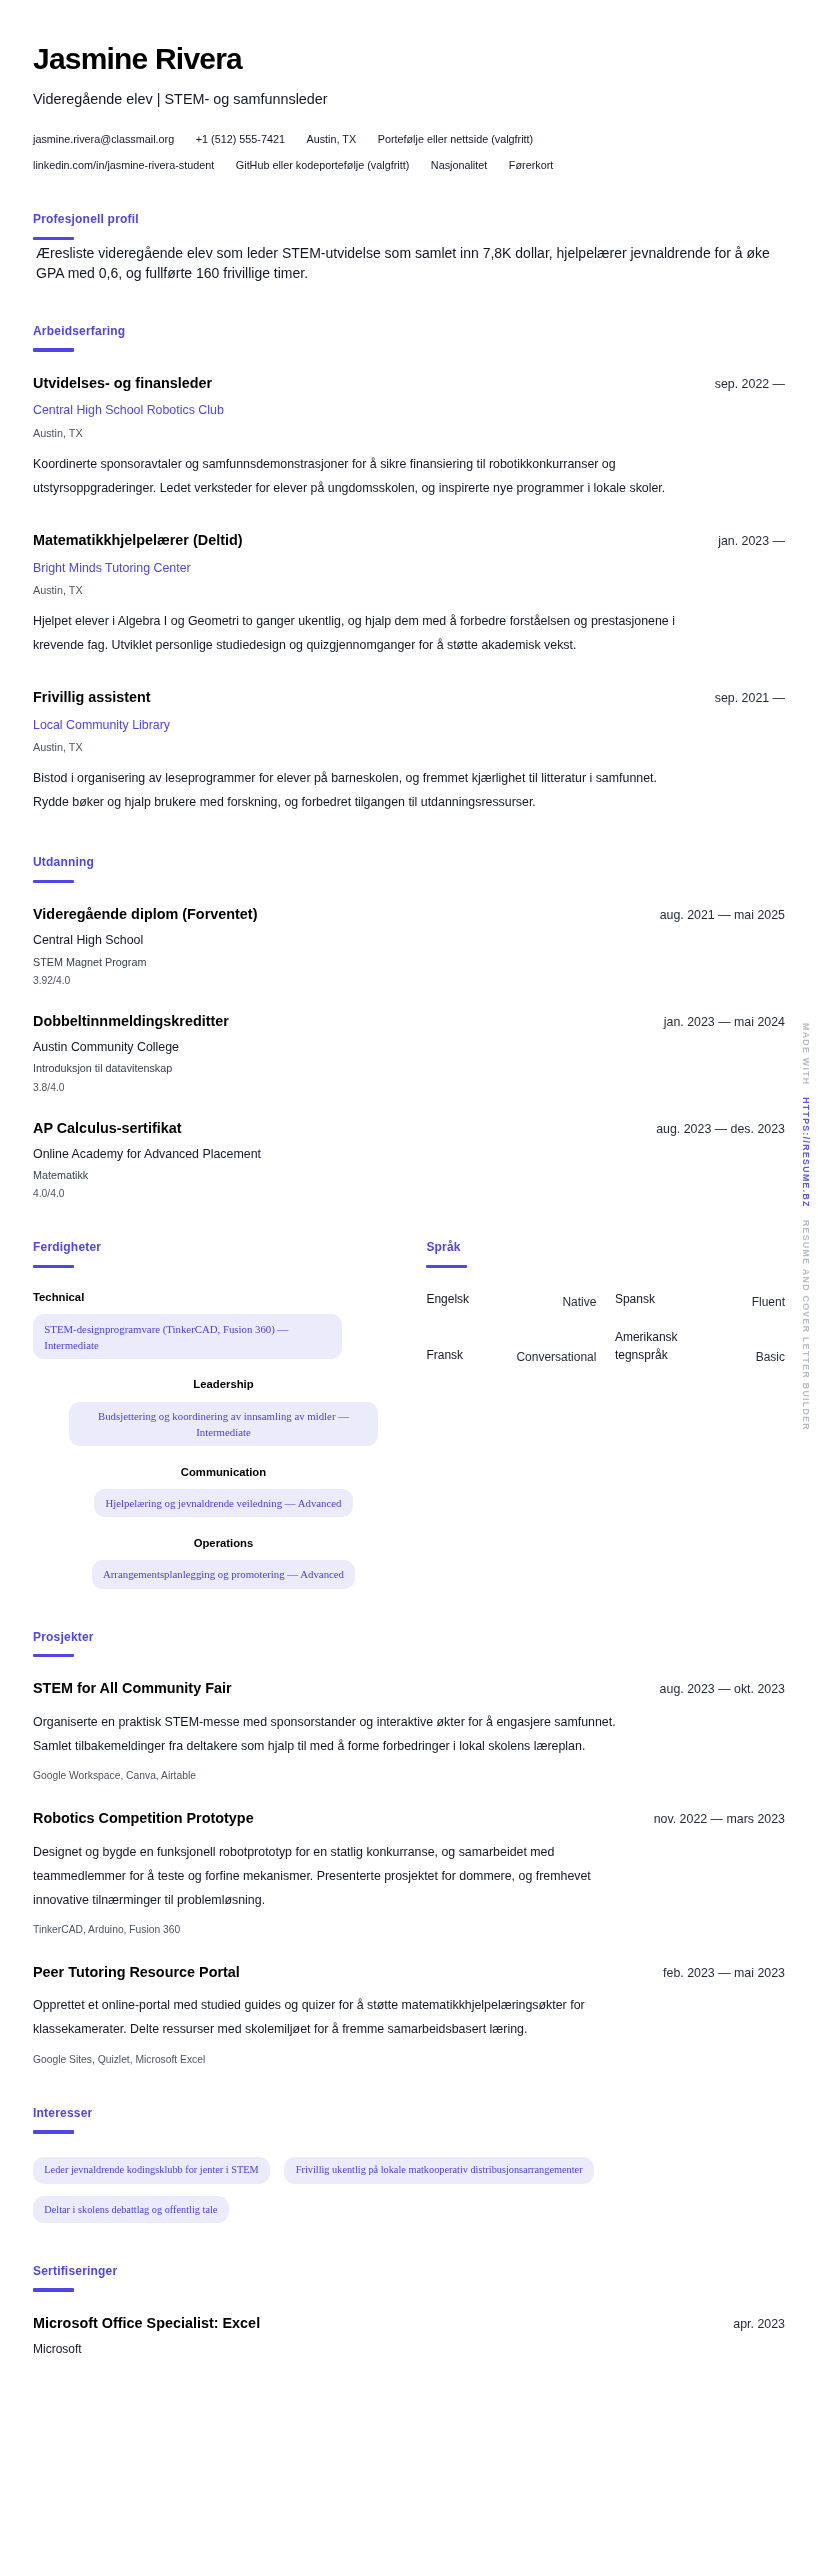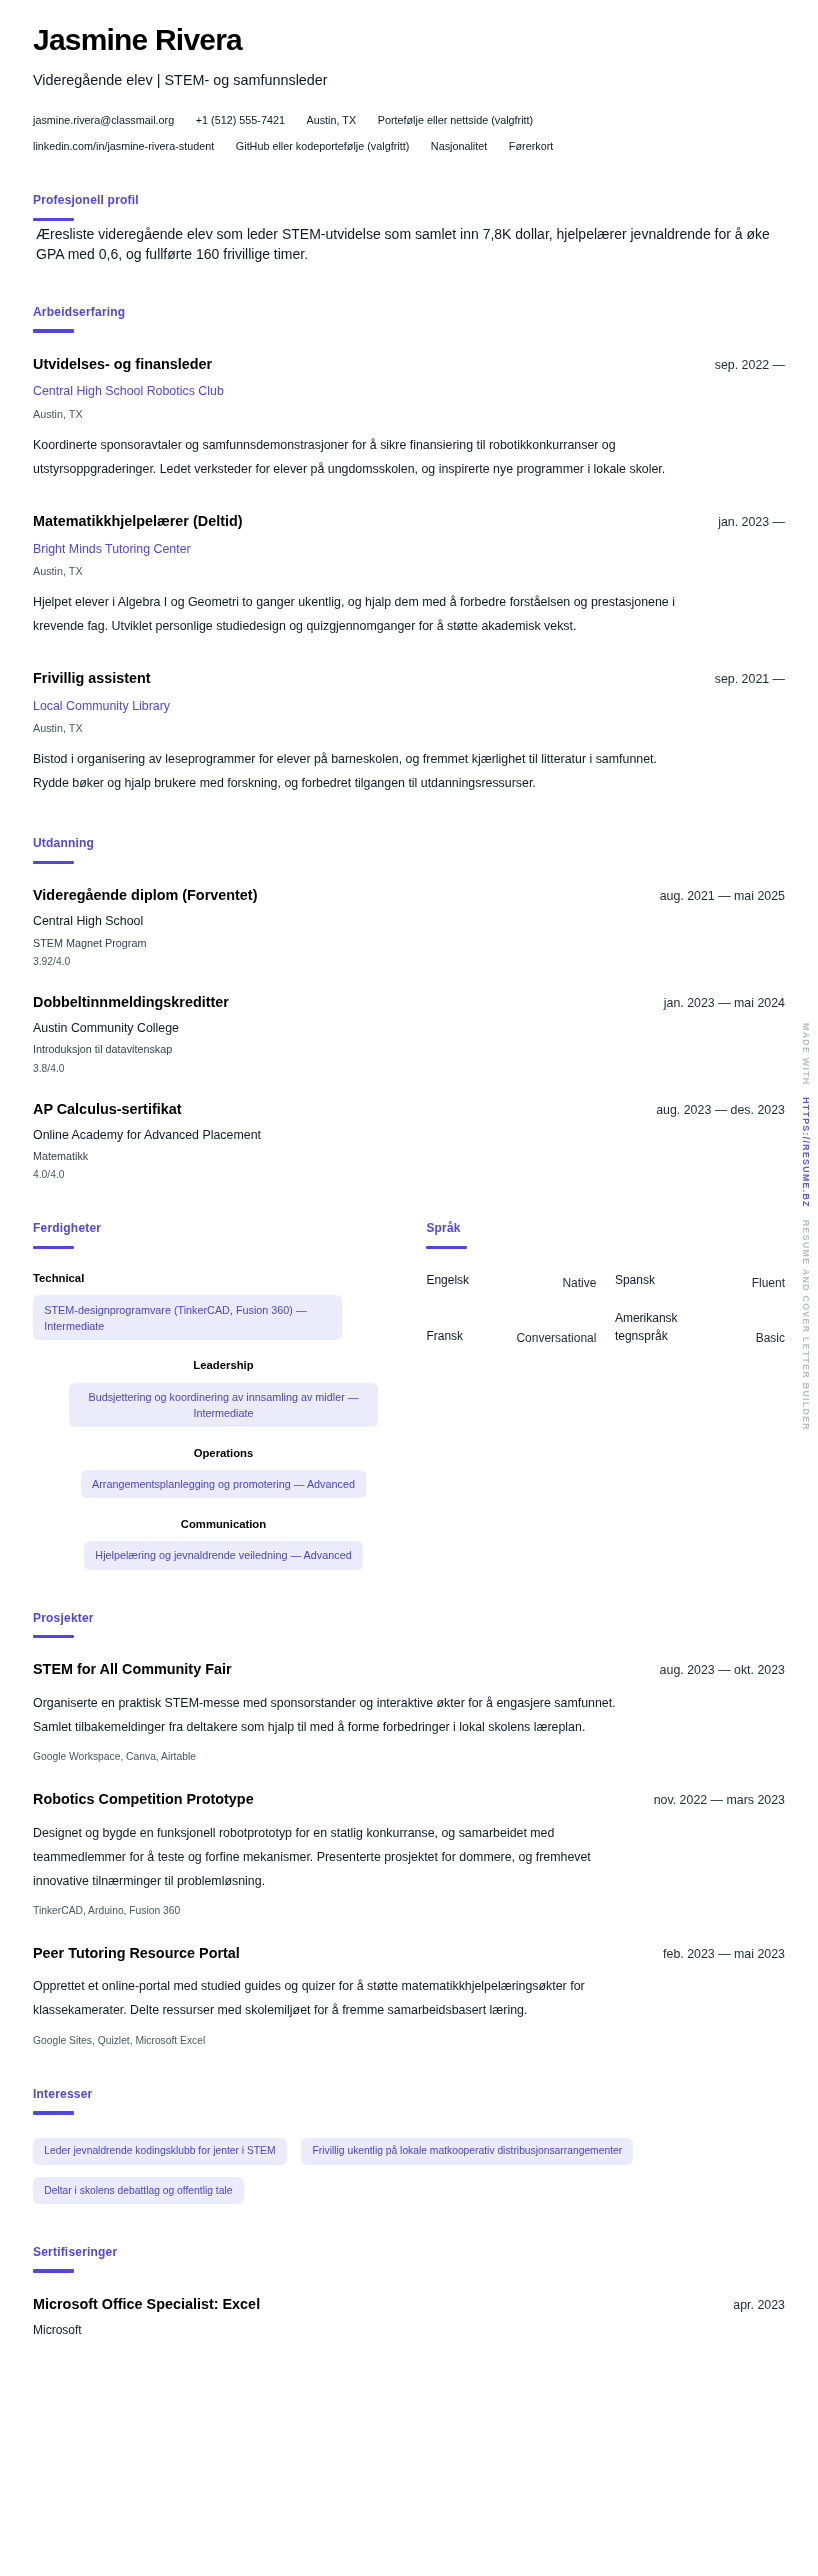--- a/index.html
+++ b/index.html
@@ -9,21 +9,21 @@
     --muted:#4b5563;
     --muted2:#374151;
     --pill-bg:#ebebfb;
     --pill-ink:#4a43d9;
     --wm-gray:#b6bbc4;
   }
   *{box-sizing:border-box;}
   html,body{margin:0;padding:0;background:#f3f4f6;}
   body{font-family:"Liberation Sans","DejaVu Sans",sans-serif;color:var(--ink);}
   .page{position:relative;width:818px;height:2576px;background:#ffffff;overflow:hidden;margin:0 auto;}
-  .content{padding:23px 33px 0 33px;}
+  .content{padding:42px 33px 0 33px;}
 
   
   .name{font-size:30px;font-weight:700;letter-spacing:-0.8px;line-height:1.15;margin:0;color:#000;}
   .subtitle{font-size:14.4px;margin-top:14.4px;color:var(--ink);}
   .contact-row{display:flex;gap:21.6px;font-size:10.8px;color:var(--ink);flex-wrap:nowrap;}
   .contact-row.r1{margin-top:26px;}
   .contact-row.r2{margin-top:14.4px;}
   .contact-row span{white-space:nowrap;}
 
   
@@ -44,21 +44,21 @@
 
   .edu + .edu{margin-top:27px;}
   .edu-school{font-size:12.4px;margin-top:11.3px;}
   .edu-detail{font-size:10.8px;color:var(--muted2);margin-top:8.2px;}
   .edu-gpa{font-size:10.3px;color:var(--muted);margin-top:7.2px;}
 
   .twocol{display:grid;grid-template-columns:381px 1fr;column-gap:12.4px;margin-top:41px;}
 
   .skill-group + .skill-group{margin-top:19.6px;text-align:center;}
   .skill-label{font-size:11.3px;font-weight:700;color:#000;}
-  .pill{display:inline-block;background:var(--pill-bg);color:var(--pill-ink);border-radius:6px;padding:6.2px 11.3px;font-size:10.8px;line-height:16px;}
+  .pill{display:inline-block;background:var(--pill-bg);color:var(--pill-ink);border-radius:11px;padding:6.2px 11.3px;font-size:10.8px;line-height:16px;font-family:Liberation Serif, serif;}
   .skill-pill{margin-top:11.3px;max-width:309px;}
 
   .lang-grid{display:grid;grid-template-columns:1fr 1fr;column-gap:18.5px;row-gap:20.6px;font-size:12px;}
   .lang-item{display:flex;justify-content:space-between;gap:6.2px;align-items:flex-end;}
   .lang-name{max-width:55%;line-height:17.5px;}
   .lang-level{text-align:right;white-space:nowrap;color:var(--ink2);}
 
   .proj + .proj{margin-top:29px;}
   .proj-desc{max-width:598px;}
   .proj-tools{font-size:10.3px;color:var(--muted);margin-top:9.3px;}
@@ -177,26 +177,26 @@
         <div class="sec-body">
           <div class="skill-group">
             <div class="skill-label">Technical</div>
             <span class="pill skill-pill">STEM-designprogramvare (TinkerCAD, Fusion 360) — Intermediate</span>
           </div>
           <div class="skill-group">
             <div class="skill-label">Leadership</div>
             <span class="pill skill-pill">Budsjettering og koordinering av innsamling av midler — Intermediate</span>
           </div>
           <div class="skill-group">
+            <div class="skill-label">Communication</div>
+            <span class="pill skill-pill">Hjelpelæring og jevnaldrende veiledning — Advanced</span>
+          </div>
+          <div class="skill-group">
             <div class="skill-label">Operations</div>
             <span class="pill skill-pill">Arrangementsplanlegging og promotering — Advanced</span>
-          </div>
-          <div class="skill-group">
-            <div class="skill-label">Communication</div>
-            <span class="pill skill-pill">Hjelpelæring og jevnaldrende veiledning — Advanced</span>
           </div>
         </div>
       </section>
       <section>
         <h2 class="sec-title">Språk</h2>
         <div class="sec-bar"></div>
         <div class="sec-body lang-grid">
           <div class="lang-item">
             <span class="lang-name">Engelsk</span>
             <span class="lang-level">Native</span>

